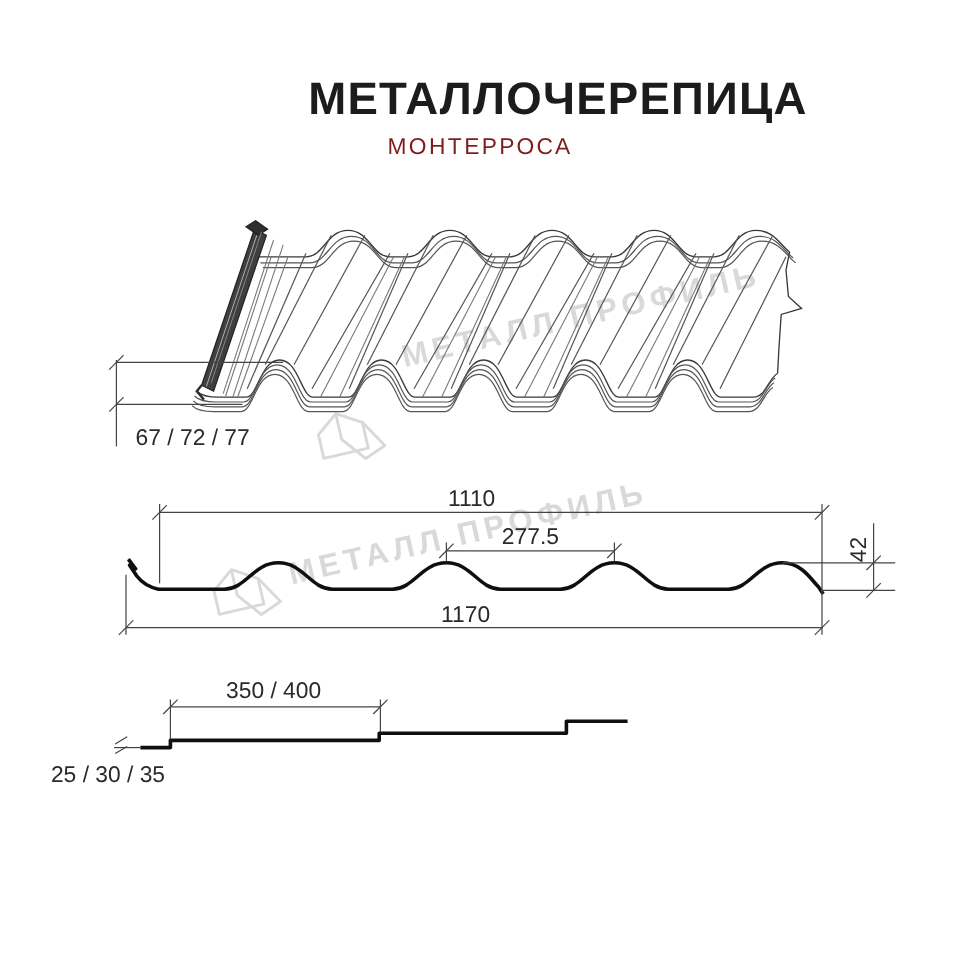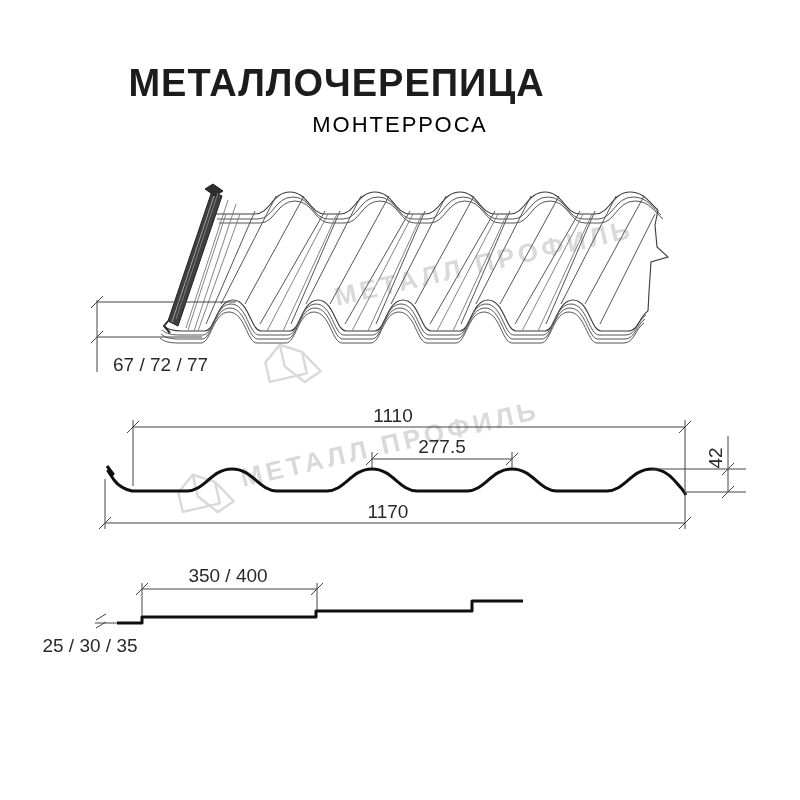--- a/index.html
+++ b/index.html
@@ -1,21 +1,21 @@
 <!DOCTYPE html>
 <html><head>
 <meta charset="utf-8">
 <style>
   html,body{margin:0;padding:0;background:#ffffff;}
   .page{position:relative;width:800px;height:800px;background:#ffffff;overflow:hidden;
         font-family:"Liberation Sans", sans-serif;}
-  .title{position:absolute;top:62px;left:0;width:673px;text-align:center;
+  .title{position:absolute;top:62px;left:0;width:673px;text-align:right;
          font-size:38px;font-weight:800;letter-spacing:1px;color:#1c1c1c;}
   .subtitle{position:absolute;top:112px;left:0;width:800px;text-align:center;
-         font-size:22px;font-weight:500;letter-spacing:2px;color:#000000;}
+         font-size:19px;font-weight:500;letter-spacing:2px;color:#7f1d1d;}
   svg{position:absolute;top:0;left:0;}
   .dimlabel{font-family:"Liberation Sans", sans-serif;font-size:19px;fill:#2a2a2a;}
   .wm{font-family:"Liberation Sans", sans-serif;font-size:26px;font-weight:600;
       letter-spacing:4px;fill:#d9d9d9;}
   .thin{stroke:#3a3a3a;stroke-width:1.1;fill:none;}
   .mid{stroke:#555555;stroke-width:1;fill:none;}
   .lite{stroke:#777777;stroke-width:0.9;fill:none;}
   .dim{stroke:#444444;stroke-width:1;fill:none;}
   .thick{stroke:#0f0f0f;stroke-width:3;fill:none;stroke-linejoin:round;}
   .wmstroke{stroke:#d9d9d9;stroke-width:2.4;fill:none;stroke-linejoin:round;}

